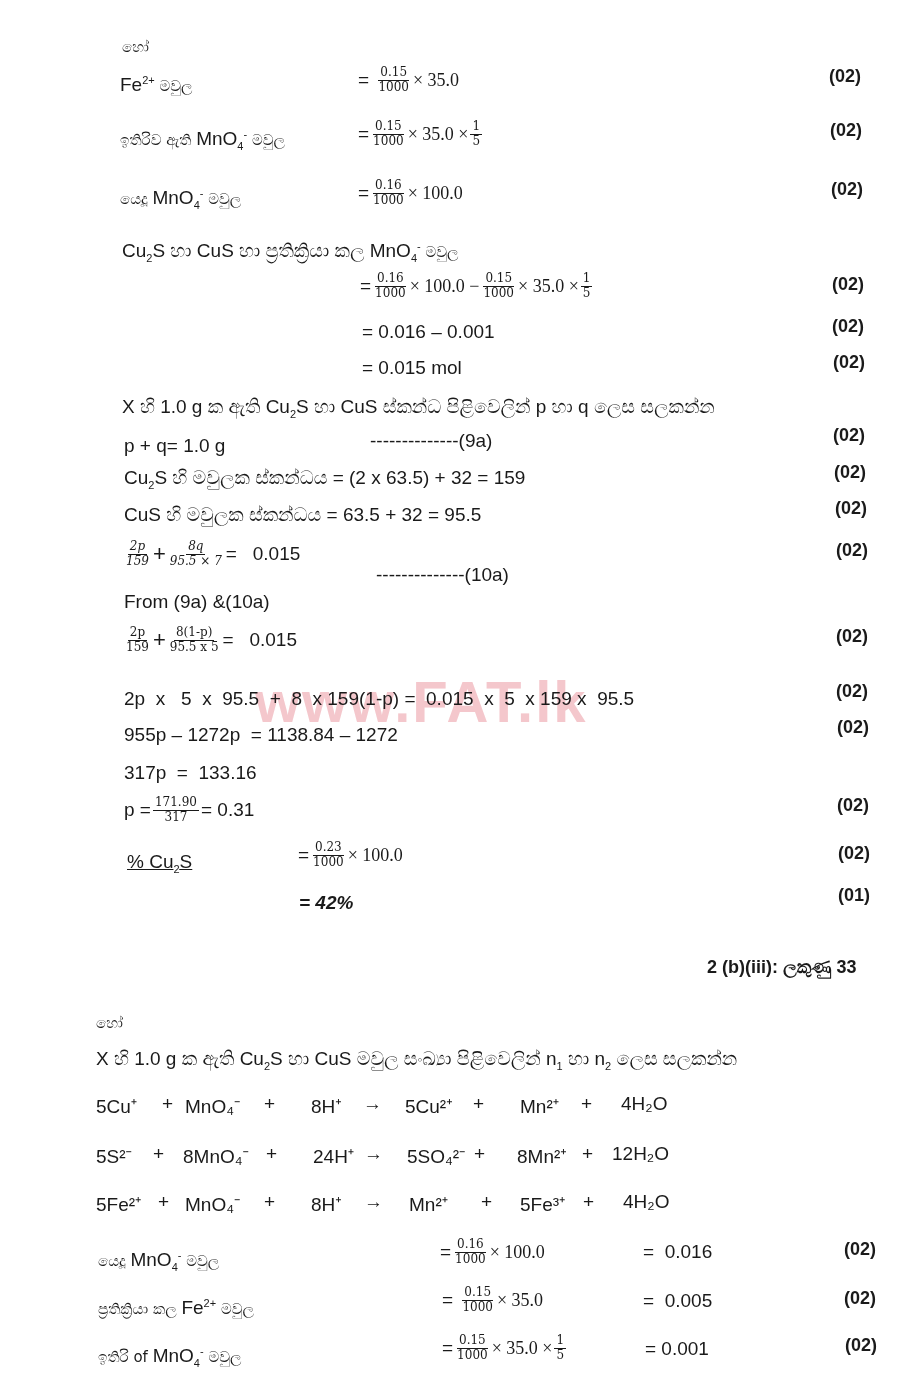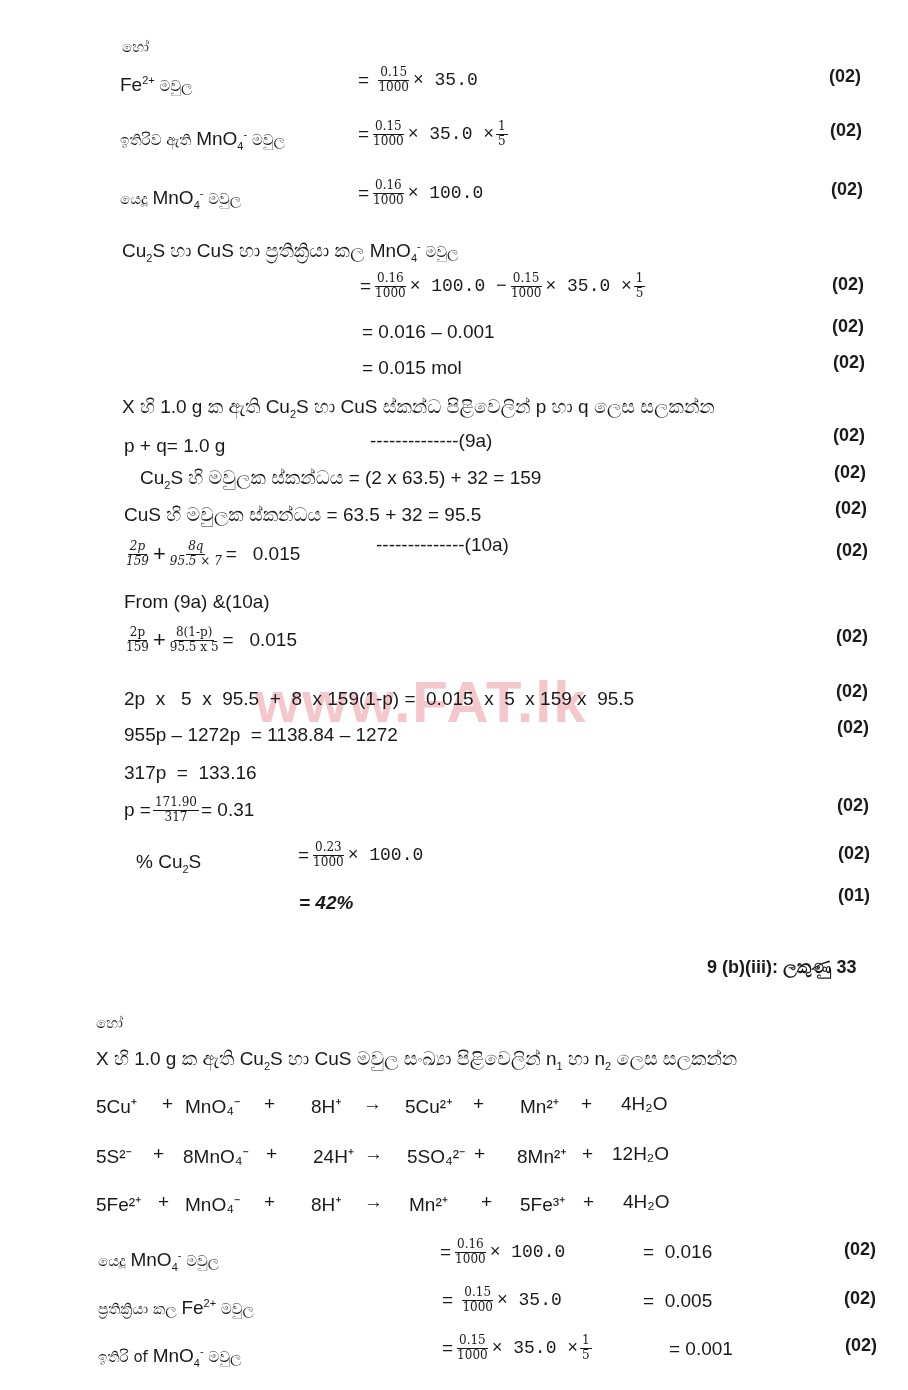--- a/index.html
+++ b/index.html
@@ -9,21 +9,21 @@
   }
   .abs { position: absolute; white-space: nowrap; }
   .txt { font-size: 19px; }
   .sin { font-size: 15px; font-family: "DejaVu Sans", sans-serif; }
   .mark { font-size: 18px; font-weight: bold; font-family: "Liberation Sans", sans-serif; }
   .frac { display: inline-flex; flex-direction: column; align-items: center; vertical-align: middle; font-family: "DejaVu Serif", serif; font-size: 12px; line-height: 1.15; margin: 0 2px; }
   .frac .num { border-bottom: 1px solid #1a1a1a; padding: 0 2px; }
   .frac .den { padding: 0 2px; }
   .frac.ital .num, .frac.ital .den { font-style: italic; }
   .expr { font-size: 19px; display: inline-flex; align-items: center; }
-  .math { font-family: Liberation Mono, monospace; font-size: 18px; }
+  .math { font-family: Liberation Serif, serif; font-size: 18px; }
   sup, sub { font-size: 11px; }
   .watermark {
     position: absolute; left: 255px; top: 668px; font-size: 58px; font-weight: bold;
     color: #f4c7cc; letter-spacing: 2px; font-family: "Liberation Sans", sans-serif;
     z-index: 0;
   }
   .layer { position: relative; z-index: 1; }
   .bold { font-weight: bold; font-style: italic; }
 </style>
 </head>
@@ -108,41 +108,41 @@
   <div class="abs mark" style="left:833px; top:352px;">(02)</div>
 
   <div class="abs txt" style="left:122px; top:396px;">
     <span>X හි 1.0 g ක ඇති Cu</span><sub>2</sub><span>S හා CuS ස්කන්ධ පිළිවෙලින් p හා q ලෙස සලකන්න</span>
   </div>
 
   <div class="abs txt" style="left:124px; top:435px;">p  +   q= 1.0 g</div>
   <div class="abs txt" style="left:370px; top:430px;">--------------(9a)</div>
   <div class="abs mark" style="left:833px; top:425px;">(02)</div>
 
-  <div class="abs txt" style="left:124px; top:467px;margin-left:16px;">
+  <div class="abs txt" style="left:124px; top:467px;">
     <span>Cu</span><sub>2</sub><span>S හි මවුලක ස්කන්ධය = (2 x 63.5) + 32 = 159</span>
   </div>
   <div class="abs mark" style="left:834px; top:462px;">(02)</div>
 
   <div class="abs txt" style="left:124px; top:504px;">CuS හි මවුලක ස්කන්ධය   = 63.5 + 32 = 95.5</div>
   <div class="abs mark" style="left:835px; top:498px;">(02)</div>
 
   <div class="abs expr" style="left:122px; top:540px;">
     <span class="frac ital">
         <span class="num">2p</span>
         <span class="den">159</span>
       </span>
     <span style="font-size:22px">+</span>
     <span class="frac ital">
         <span class="num">8q</span>
         <span class="den">95.5 × 7</span>
       </span>
     <span style="white-space:pre">=   0.015</span>
   </div>
-  <div class="abs txt" style="left:376px; top:534px;">--------------(10a)</div>
+  <div class="abs txt" style="left:376px; top:564px;">--------------(10a)</div>
   <div class="abs mark" style="left:836px; top:540px;">(02)</div>
 
   <div class="abs txt" style="left:124px; top:591px;">From (9a)  &amp;(10a)</div>
 
   <div class="abs expr" style="left:122px; top:626px;">
     <span class="frac">
         <span class="num">2p</span>
         <span class="den">159</span>
       </span>
     <span style="font-size:22px">+</span>
@@ -165,37 +165,37 @@
   <div class="abs expr" style="left:124px; top:796px;">
     <span>p =</span>
     <span class="frac">
         <span class="num">171.90</span>
         <span class="den">317</span>
       </span>
     <span>= 0.31</span>
   </div>
   <div class="abs mark" style="left:837px; top:795px;">(02)</div>
 
-  <div class="abs txt" style="left:136px; top:851px;">
+  <div class="abs txt" style="left:127px; top:851px;text-decoration:underline;">
     <span>% Cu</span><sub>2</sub><span>S</span>
   </div>
   <div class="abs expr" style="left:298px; top:841px;">
     <span>=</span>
     <span class="frac">
         <span class="num">0.23</span>
         <span class="den">1000</span>
       </span>
     <span class="math">× 100.0</span>
   </div>
   <div class="abs mark" style="left:838px; top:843px;">(02)</div>
 
   <div class="abs txt bold" style="left:299px; top:892px;">= 42%</div>
   <div class="abs mark" style="left:838px; top:885px;">(01)</div>
 
-  <div class="abs mark" style="left:707px; top:957px;">9 (b)(iii): ලකුණු 33</div>
+  <div class="abs mark" style="left:707px; top:957px;">2 (b)(iii): ලකුණු 33</div>
 
   <div class="abs sin" style="left:96px; top:1014px;">හෝ</div>
 
   <div class="abs txt" style="left:96px; top:1048px;">
     <span>X හි 1.0 g ක ඇති Cu</span><sub>2</sub><span>S හා CuS මවුල සංඛ්‍යා පිළිවෙලින් n</span><sub>1</sub><span> හා n</span><sub>2</sub><span> ලෙස සලකන්න</span>
   </div>
 
   <div class="abs txt" style="left:96px; top:1093px;">
     <span class="abs" style="left:0">5Cu⁺</span>
     <span class="abs" style="left:66px">+</span>
@@ -274,16 +274,16 @@
     <span class="frac">
         <span class="num">0.15</span>
         <span class="den">1000</span>
       </span>
     <span class="math">× 35.0 ×</span>
     <span class="frac">
         <span class="num">1</span>
         <span class="den">5</span>
       </span>
   </div>
-  <div class="abs txt" style="left:645px; top:1338px; white-space:pre;margin-left:24px;">= 0.001</div>
+  <div class="abs txt" style="left:645px; top:1338px; white-space:pre;">= 0.001</div>
   <div class="abs mark" style="left:845px; top:1335px;">(02)</div>
 
 </div>
 
 </body></html>

